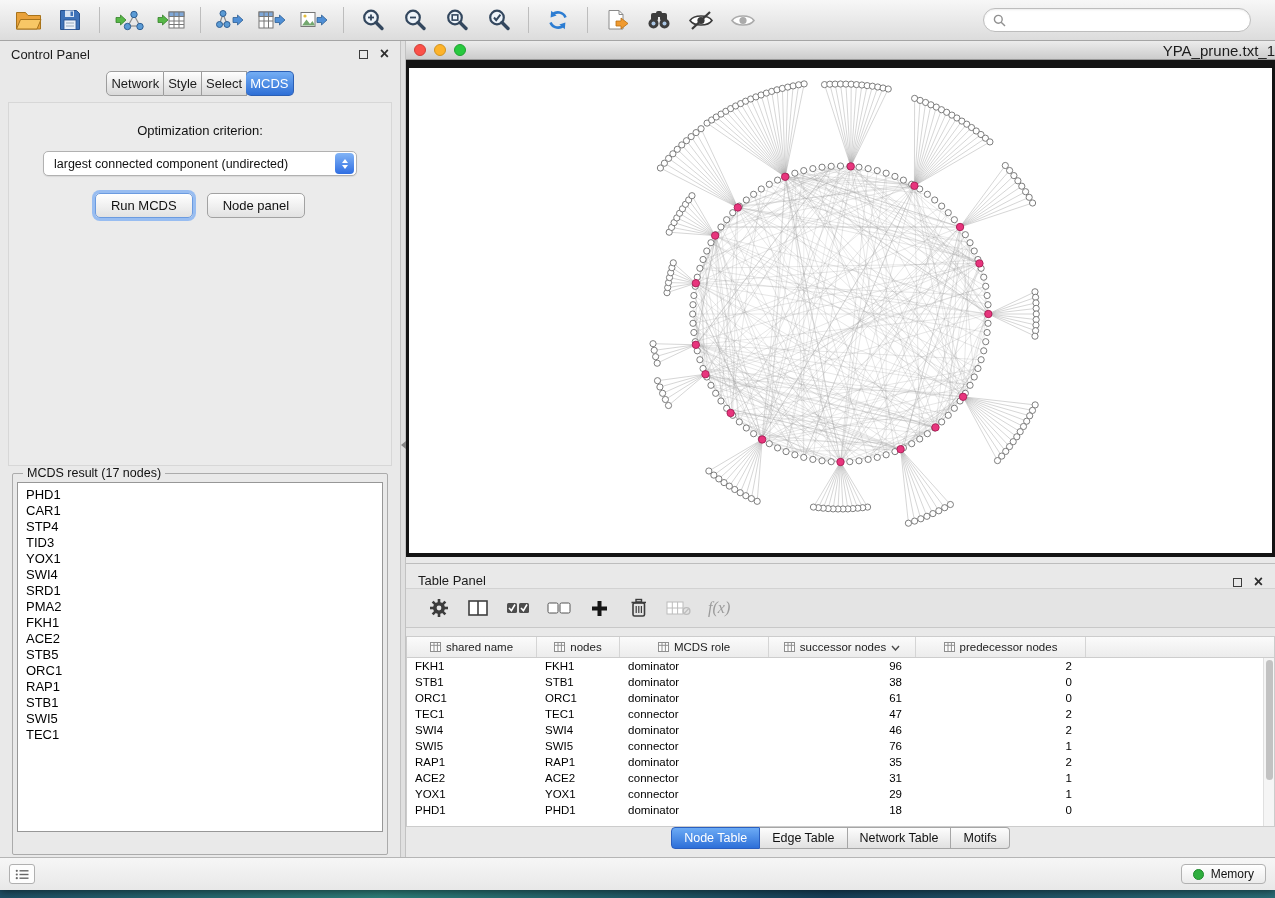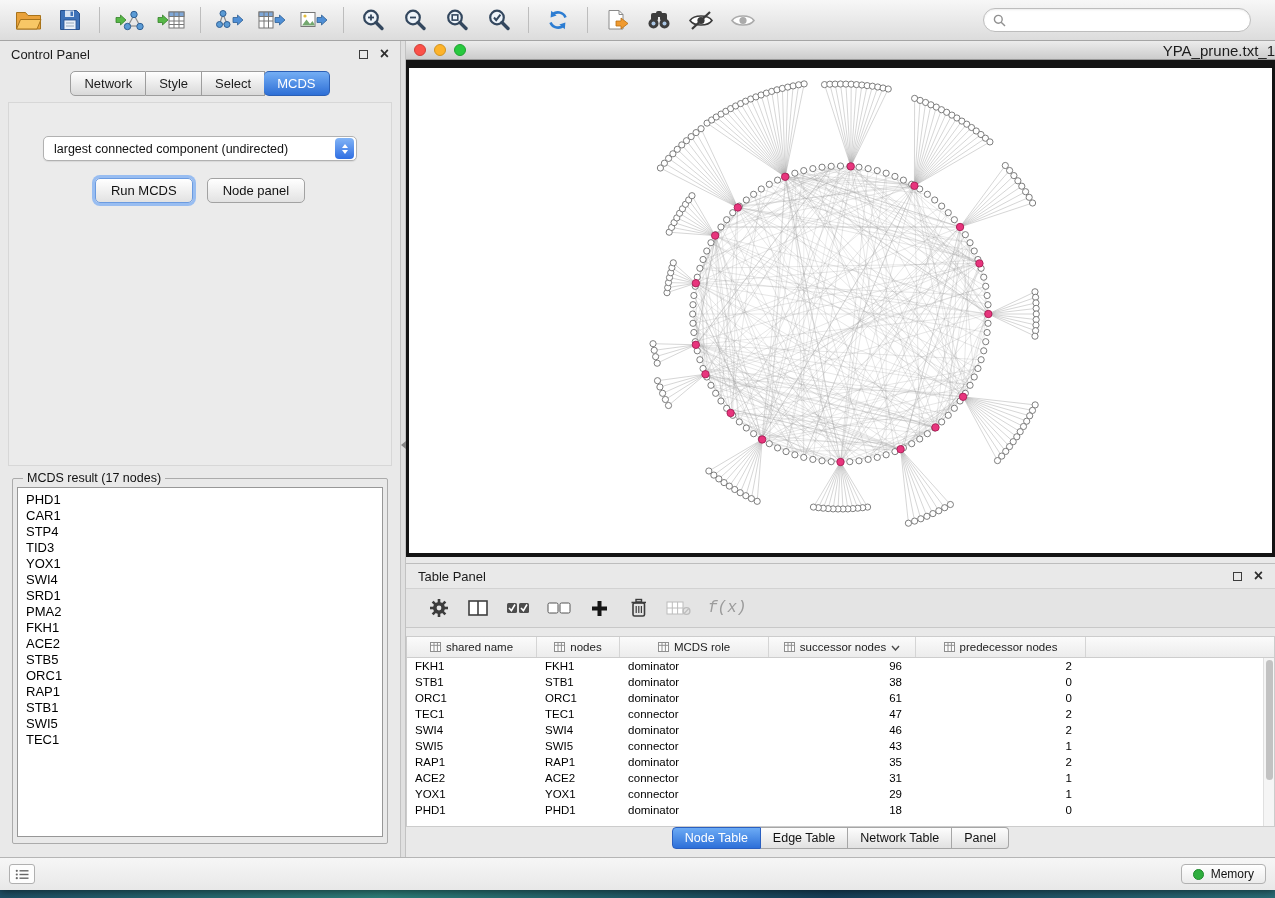--- a/index.html
+++ b/index.html
@@ -13,59 +13,59 @@
 .search{margin-left:auto;margin-right:14px;width:268px;height:24px;border:1px solid #bdbdbd;border-radius:12px;background:#fff;display:flex;align-items:center;padding:0 9px;gap:6px;box-shadow:inset 0 1px 2px rgba(0,0,0,.08)}
 .search input{border:none;outline:none;flex:1;font-size:12px;background:transparent;font-family:"Liberation Sans",sans-serif}
 
 .main{flex:1;display:flex;min-height:0}
 .cpanel{width:400px;background:#e9e9e9;display:flex;flex-direction:column;flex:0 0 auto}
 .cp-head{height:26px;display:flex;align-items:center;padding:0 11px;font-size:13px;color:#1b1b1b;flex:0 0 auto}
 .winbtns{margin-left:auto;display:flex;gap:12px;align-items:center}
 .float-ic{width:9px;height:9px;border:1.4px solid #3c3c3c;display:inline-block}
 .close-ic{font-size:16px;font-weight:bold;color:#2e2e2e;line-height:12px}
 .cp-tabs{height:32px;display:flex;justify-content:center;align-items:center;flex:0 0 auto}
-.cp-tab{font-size:13px;padding:4px 13px;background:linear-gradient(#fefefe,#d9d9d9);border:1px solid #9d9d9d;border-left:none;color:#1d1d1d;cursor:default}
+.cp-tab{font-size:13px;padding:4px 4px;background:linear-gradient(#fefefe,#d9d9d9);border:1px solid #9d9d9d;border-left:none;color:#1d1d1d;cursor:default}
 .cp-tab:first-child{border-left:1px solid #9d9d9d;border-radius:5px 0 0 5px}
 .cp-tab:last-child{border-radius:0 5px 5px 0}
 .cp-tab.active{background:linear-gradient(#74aef4,#2e6fd6);color:#fff;border-color:#2b5fb4;border-radius:5px;margin-left:-1px}
 .cp-opt{margin:3px 8px 0;background:#ebebeb;border:1px solid #d7d7d7;height:364px;text-align:center;padding-top:20px;flex:0 0 auto}
 .opt-label{font-size:13px;color:#111}
 .dropdown{margin:13px auto 0;width:314px;height:25px;background:#fff;border:1px solid #b1b1b1;border-radius:5px;display:flex;align-items:center;box-shadow:0 1px 1px rgba(0,0,0,.08)}
 .dd-text{flex:1;font-size:12.5px;text-align:left;padding-left:10px;color:#111;white-space:nowrap;overflow:hidden}
 .dd-btn{width:19px;height:21px;border-radius:4px;background:linear-gradient(#82b4f6,#2f6ee2);margin:0 2px;display:flex;flex-direction:column;align-items:center;justify-content:center;flex:0 0 auto}
 .dd-btn i{display:block;width:0;height:0;border-left:3.5px solid transparent;border-right:3.5px solid transparent}
 .dd-btn .up{border-bottom:4px solid #fff;margin-bottom:2px}
 .dd-btn .dn{border-top:4px solid #fff}
 .btnrow{margin-top:17px;display:flex;justify-content:center;gap:14px}
 .pushbtn{font-size:13px;padding:4px 15px;background:linear-gradient(#ffffff,#e2e2e2);border:1px solid #a2a2a2;border-radius:5px;color:#111;font-family:"Liberation Sans",sans-serif}
 .pushbtn.focus{box-shadow:0 0 0 3px rgba(96,158,245,.6);border-color:#6b9be0}
-.mcds-fieldset{margin:auto 12px 13px;border:1px solid #ababab;border-radius:2px;padding:2px 4px 6px;flex:0 0 auto}
+.mcds-fieldset{margin:auto 12px 13px;border:1px solid #ababab;border-radius:2px;padding:2px 4px 22px;flex:0 0 auto}
 .mcds-fieldset legend{font-size:12.5px;padding:0 4px;margin-left:6px;color:#111}
 .mcds-list{background:#fff;border:1px solid #979797;height:350px;overflow:hidden;padding:4px 0 0 8px}
 .mcds-item{font-size:13px;line-height:16px;color:#000}
 .vsplit{width:6px;background:#e0e0e0;border-left:1px solid #c2c2c2;border-right:1px solid #c2c2c2;position:relative;flex:0 0 auto}
 .grip{position:absolute;top:400px;left:0;width:0;height:0;border-top:4px solid transparent;border-bottom:4px solid transparent;border-right:5px solid #868686}
 
 .rside{flex:1;display:flex;flex-direction:column;min-width:0}
 .netpane{height:516px;background:#141414;display:flex;flex-direction:column;flex:0 0 auto}
 .net-titlebar{height:19px;background:linear-gradient(#ececec,#cccccc);border-bottom:1px solid #979797;display:flex;align-items:center;padding:0 8px;position:relative;flex:0 0 auto}
 .lights{display:flex;gap:8px;z-index:2}
 .light{width:12px;height:12px;border-radius:50%}
 .light.red{background:#fb5149;border:1px solid #cf3f37}
 .light.yellow{background:#fdb32a;border:1px solid #d1941f}
 .light.green{background:#28c93f;border:1px solid #1ea231}
 .net-title{position:absolute;left:8px;right:0;text-align:right;font-size:15px;color:#1c1c1c}
 .net-canvas{flex:1;margin:8px 3px 4px;background:#ffffff;position:relative}
 .net-canvas svg{width:100%;height:100%;display:block}
 
 .tpanel{flex:1;background:#e9e9e9;margin-top:6px;display:flex;flex-direction:column;border-top:1px solid #bdbdbd;min-height:0}
-.tp-head{height:24px;display:flex;align-items:center;padding:0 12px;font-size:13px;color:#1b1b1b;flex:0 0 auto}
+.tp-head{height:24px;display:flex;align-items:flex-end;padding:0 12px;font-size:13px;color:#1b1b1b;flex:0 0 auto}
 .tp-toolbar{height:40px;background:#e4e4e4;border-top:1px solid #d2d2d2;border-bottom:1px solid #c8c8c8;display:flex;align-items:center;padding-left:22px;gap:17px;flex:0 0 auto}
 .ticon{display:flex;align-items:center;justify-content:center;min-width:22px;height:26px}
-.fx-label{font-family:Liberation Mono, monospace;font-style:italic;font-size:16px;color:#9b9b9b}
+.fx-label{font-family:Liberation Serif, serif;font-style:italic;font-size:16px;color:#9b9b9b}
 .tp-table{flex:1;background:#fff;margin:8px 0 0;border:1px solid #cccccc;position:relative;overflow:hidden;display:flex;flex-direction:column;min-height:0}
 .thead{display:flex;height:21px;background:linear-gradient(#fbfbfb,#ececec);border-bottom:1px solid #cdcdcd;flex:0 0 auto}
 .th{position:relative;display:flex;align-items:center;justify-content:center;font-size:11.5px;color:#222;border-right:1px solid #d5d5d5;gap:5px;overflow:hidden}
 .th .hicon{display:flex;align-items:center}
 .thfill{flex:1;border-right:none}
 .col0{width:130px}.col1{width:83px}.col2{width:149px}.col3{width:147px}.col4{width:170px}
 .tbody{flex:1;overflow:hidden;position:relative}
 .tr{display:flex;height:16px;align-items:center}
 .td{font-size:11.5px;color:#000;padding:0 8px;white-space:nowrap;overflow:hidden}
 .td.num{text-align:right;padding-right:14px}
@@ -247,20 +247,21 @@
           <span class="close-ic">×</span>
         </span>
       </div>
       <div class="cp-tabs">
           <div class="cp-tab">Network</div>
           <div class="cp-tab">Style</div>
           <div class="cp-tab">Select</div>
           <div class="cp-tab active">MCDS</div>
         </div>
       <div class="cp-opt">
+        <div class="opt-label">Optimization criterion:</div>
         <div class="dropdown">
           <span class="dd-text">largest connected component (undirected)</span>
           <span class="dd-btn">
               <i class="up"></i>
               <i class="dn"></i>
             </span>
         </div>
         <div class="btnrow">
           <button class="pushbtn focus">Run MCDS</button>
           <button class="pushbtn">Node panel</button>
@@ -1204,21 +1205,21 @@
                 <div class="td col0">SWI4</div>
                 <div class="td col1">SWI4</div>
                 <div class="td col2">dominator</div>
                 <div class="td col3 num">46</div>
                 <div class="td col4 num">2</div>
               </div>
               <div class="tr">
                 <div class="td col0">SWI5</div>
                 <div class="td col1">SWI5</div>
                 <div class="td col2">connector</div>
-                <div class="td col3 num">43</div>
+                <div class="td col3 num">76</div>
                 <div class="td col4 num">1</div>
               </div>
               <div class="tr">
                 <div class="td col0">RAP1</div>
                 <div class="td col1">RAP1</div>
                 <div class="td col2">dominator</div>
                 <div class="td col3 num">35</div>
                 <div class="td col4 num">2</div>
               </div>
               <div class="tr">
@@ -1245,21 +1246,21 @@
             </div>
           <div class="vscroll">
               <div class="vthumb"></div>
             </div>
         </div>
 
         <div class="tp-tabs">
             <div class="tp-tab active">Node Table</div>
             <div class="tp-tab">Edge Table</div>
             <div class="tp-tab">Network Table</div>
-            <div class="tp-tab">Panel</div>
+            <div class="tp-tab">Motifs</div>
           </div>
       </div>
     </div>
   </div>
 
   <div class="statusbar">
     <div class="list-btn">
       <svg width="14" height="11" viewBox="0 0 14 11">
           <circle cx="1.8" cy="1.8" r="1.1" fill="#666"></circle>
           <rect x="4.5" y="1.1" width="9" height="1.4" fill="#666"></rect>

